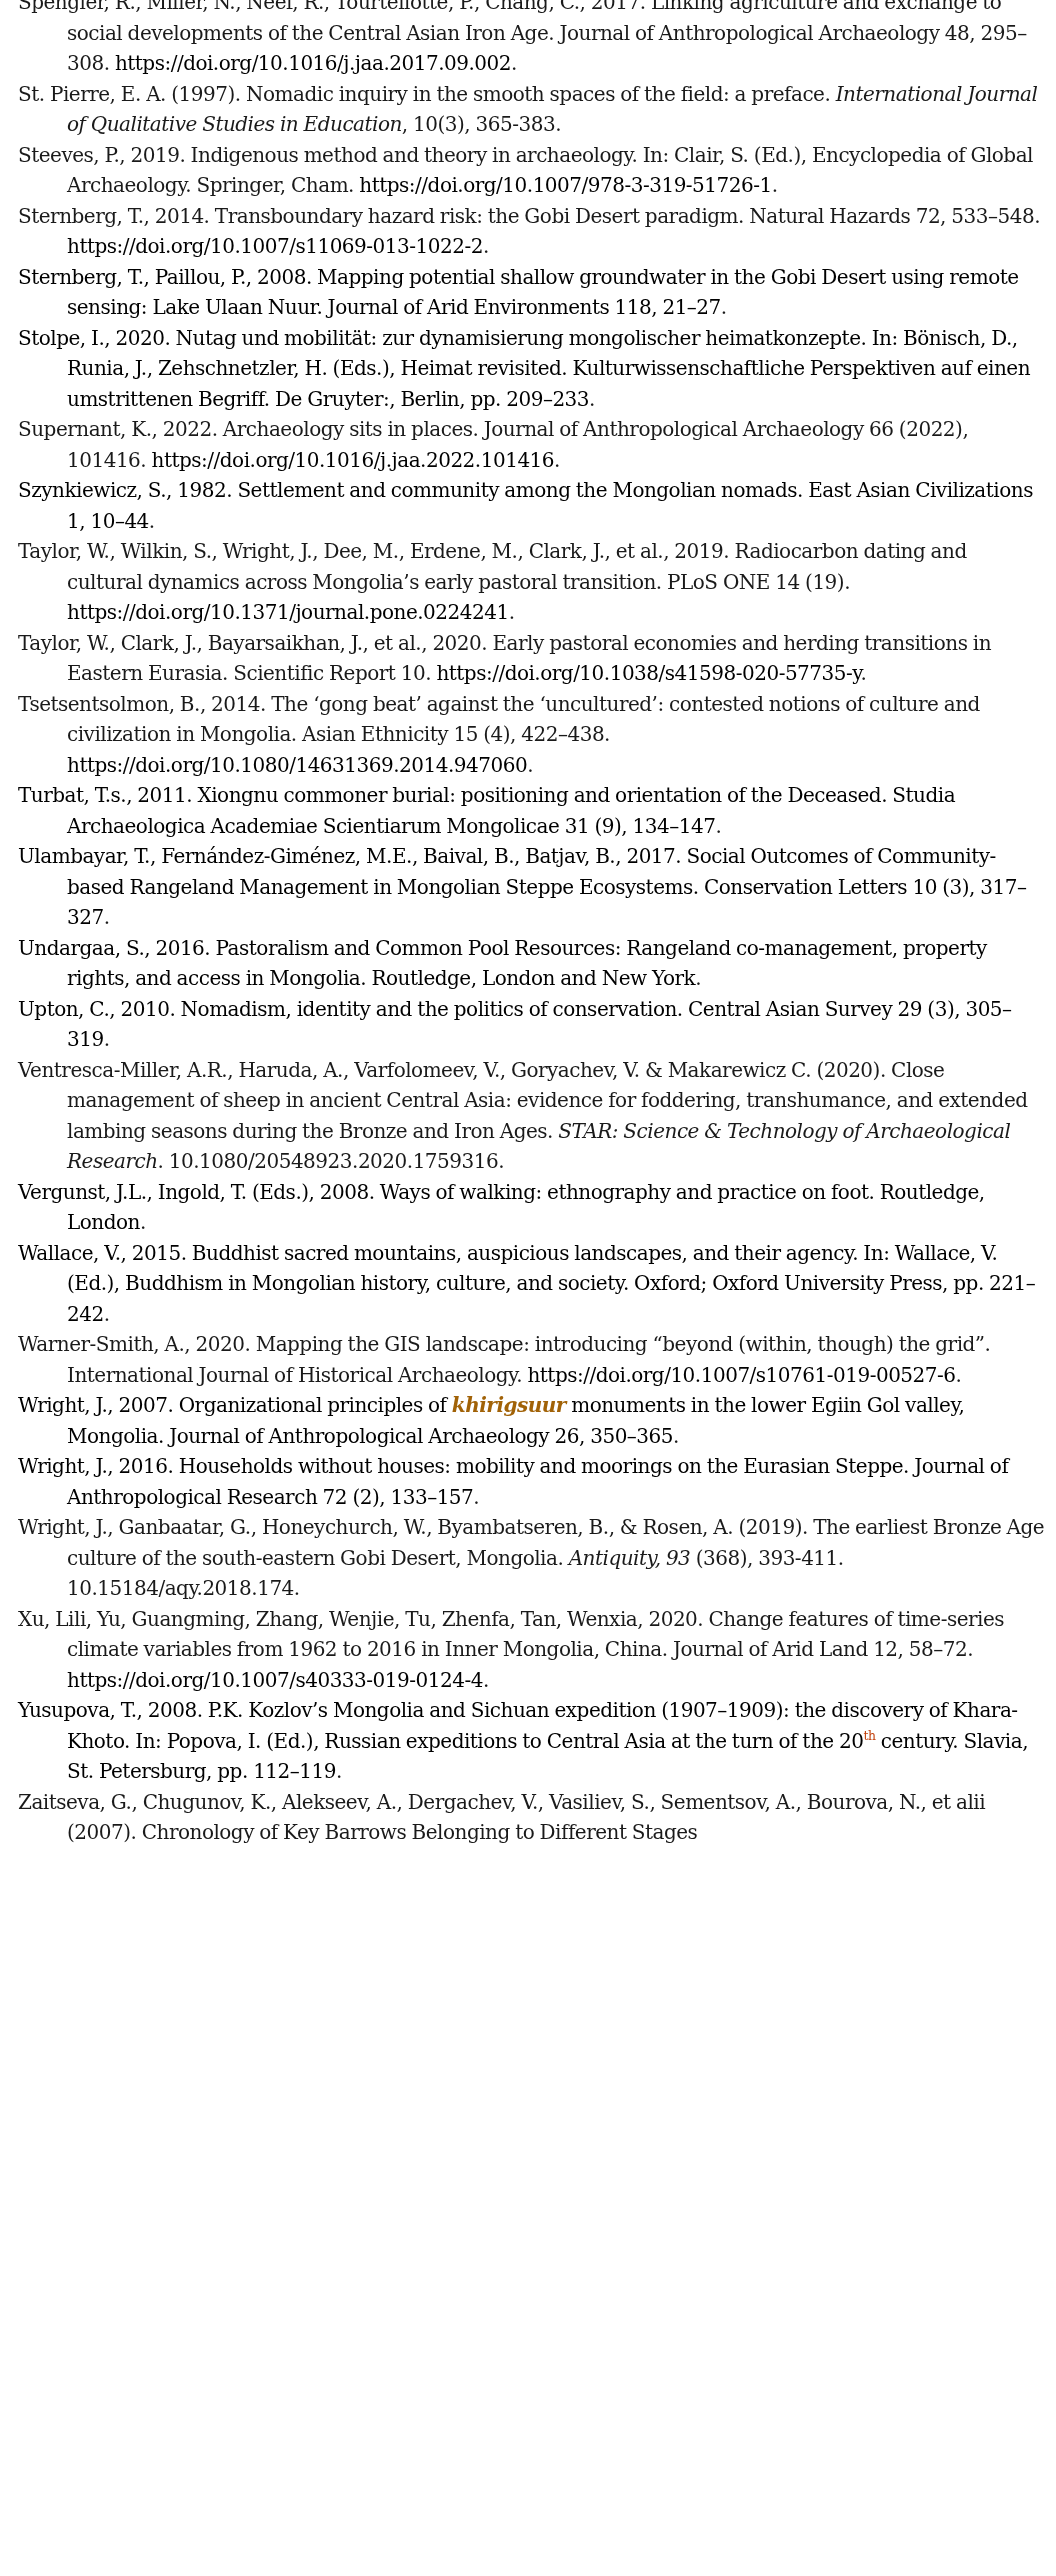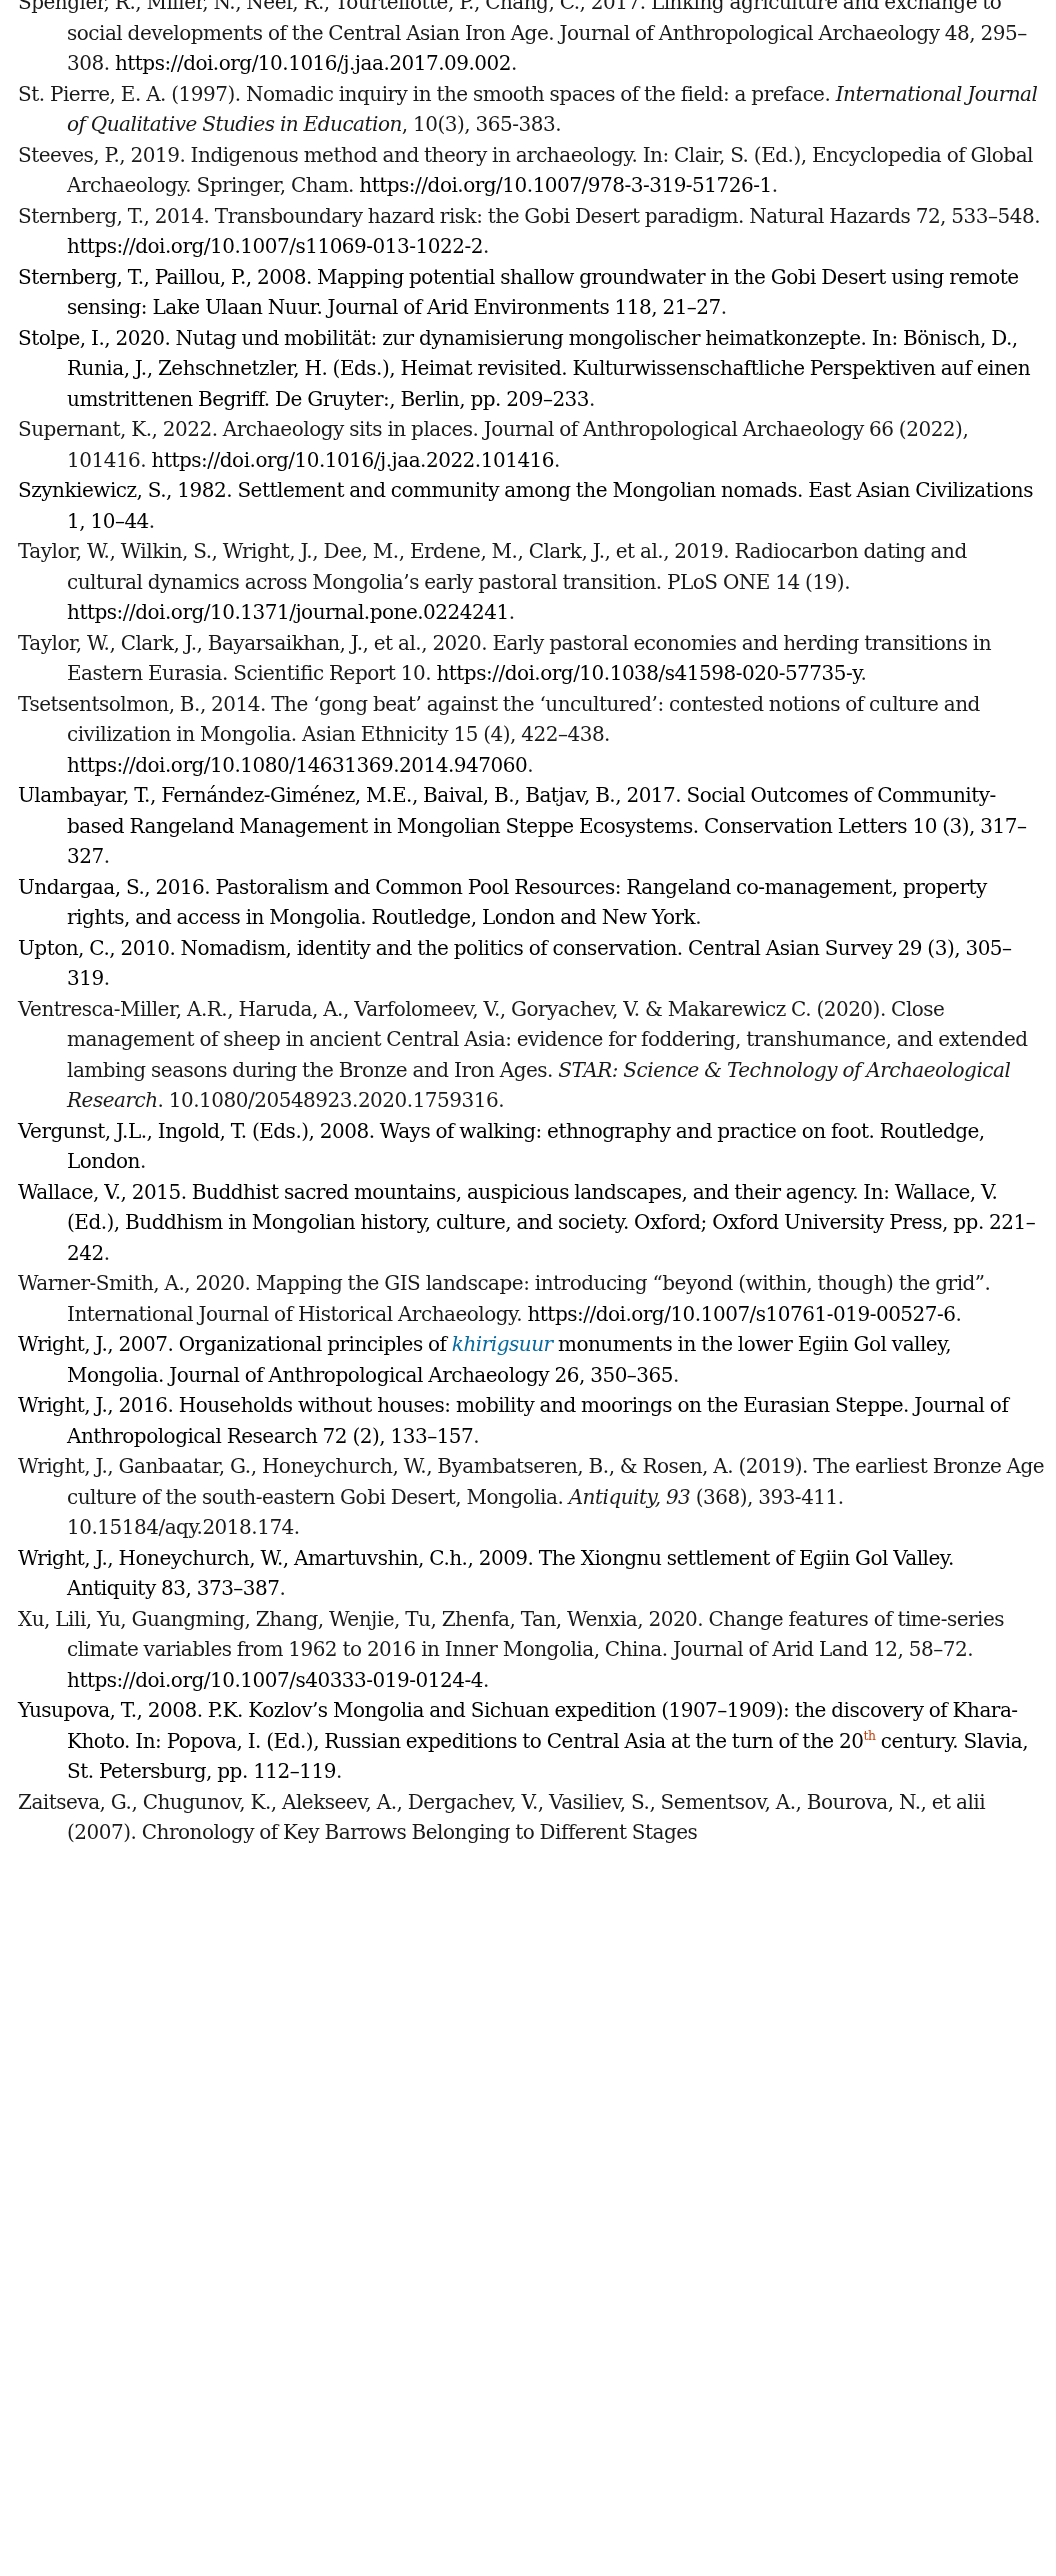--- a/index.html
+++ b/index.html
@@ -29,46 +29,46 @@
       word-spacing: -0.5px;
     }
     .ref {
       padding-left: 67px;
       text-indent: -49px;
       margin: 0;
       padding-right: 9.8px;
     }
     .seg-link { color: #000000; text-decoration: none; cursor: pointer; }
     .seg-italic { font-style: italic; }
-    .seg-link-italic { color: #0369a1; font-style: italic; cursor: pointer; }
+    .seg-link-italic { color: #a16207; font-style: italic; cursor: pointer; font-weight: bold; }
     .seg-link-sup { color: #c2410c; font-size: 0.62em; vertical-align: super; line-height: 0; }
   </style>
 </head>
 <body>
 
 <ul id="refs">
     <li class="ref"><span class="seg-plain">Spengler, R., Miller, N., Neef, R., Tourtellotte, P., Chang, C., 2017. Linking agriculture and exchange to social developments of the Central Asian Iron Age. Journal of Anthropological Archaeology 48, 295–308. </span><a class="seg-link">https://doi.org/10.1016/j.jaa.2017.09.002</a><span class="seg-plain">.</span></li>
     <li class="ref"><span class="seg-plain">St. Pierre, E. A. (1997). Nomadic inquiry in the smooth spaces of the field: a preface. </span><span class="seg-italic">International Journal of Qualitative Studies in Education</span><span class="seg-plain">, 10(3), 365-383.</span></li>
     <li class="ref"><span class="seg-plain">Steeves, P., 2019. Indigenous method and theory in archaeology. In: Clair, S. (Ed.), Encyclopedia of Global Archaeology. Springer, Cham. </span><a class="seg-link">https://doi.org/10.1007/978-3-319-51726-1</a><span class="seg-plain">.</span></li>
     <li class="ref"><span class="seg-plain">Sternberg, T., 2014. Transboundary hazard risk: the Gobi Desert paradigm. Natural Hazards 72, 533–548. </span><a class="seg-link">https://doi.org/10.1007/s11069-013-1022-2</a><span class="seg-plain">.</span></li>
     <li class="ref"><a class="seg-link">Sternberg, T., Paillou, P., 2008. Mapping potential shallow groundwater in the Gobi Desert using remote sensing: Lake Ulaan Nuur. Journal of Arid Environments 118, 21–27</a><span class="seg-plain">.</span></li>
     <li class="ref"><a class="seg-link">Stolpe, I., 2020. Nutag und mobilität: zur dynamisierung mongolischer heimatkonzepte. In: Bönisch, D., Runia, J., Zehschnetzler, H. (Eds.), Heimat revisited. Kulturwissenschaftliche Perspektiven auf einen umstrittenen Begriff. De Gruyter:, Berlin, pp. 209–233</a><span class="seg-plain">.</span></li>
     <li class="ref"><span class="seg-plain">Supernant, K., 2022. Archaeology sits in places. Journal of Anthropological Archaeology 66 (2022), 101416. </span><a class="seg-link">https://doi.org/10.1016/j.jaa.2022.101416</a><span class="seg-plain">.</span></li>
     <li class="ref"><a class="seg-link">Szynkiewicz, S., 1982. Settlement and community among the Mongolian nomads. East Asian Civilizations 1, 10–44</a><span class="seg-plain">.</span></li>
     <li class="ref"><span class="seg-plain">Taylor, W., Wilkin, S., Wright, J., Dee, M., Erdene, M., Clark, J., et al., 2019. Radiocarbon dating and cultural dynamics across Mongolia’s early pastoral transition. PLoS ONE 14 (19). </span><a class="seg-link">https://doi.org/10.1371/journal.pone.0224241</a><span class="seg-plain">.</span></li>
     <li class="ref"><span class="seg-plain">Taylor, W., Clark, J., Bayarsaikhan, J., et al., 2020. Early pastoral economies and herding transitions in Eastern Eurasia. Scientific Report 10. </span><a class="seg-link">https://doi.org/10.1038/s41598-020-57735-y</a><span class="seg-plain">.</span></li>
     <li class="ref"><span class="seg-plain">Tsetsentsolmon, B., 2014. The ‘gong beat’ against the ‘uncultured’: contested notions of culture and civilization in Mongolia. Asian Ethnicity 15 (4), 422–438. </span><a class="seg-link">https://doi.org/10.1080/14631369.2014.947060</a><span class="seg-plain">.</span></li>
+    <li class="ref"><a class="seg-link">Turbat, T.s., 2011. Xiongnu commoner burial: positioning and orientation of the Deceased. Studia Archaeologica Academiae Scientiarum Mongolicae 31 (9), 134–147</a><span class="seg-plain">.</span></li>
     <li class="ref"><a class="seg-link">Ulambayar, T., Fernández-Giménez, M.E., Baival, B., Batjav, B., 2017. Social Outcomes of Community-based Rangeland Management in Mongolian Steppe Ecosystems. Conservation Letters 10 (3), 317–327</a><span class="seg-plain">.</span></li>
     <li class="ref"><a class="seg-link">Undargaa, S., 2016. Pastoralism and Common Pool Resources: Rangeland co-management, property rights, and access in Mongolia. Routledge, London and New York</a><span class="seg-plain">.</span></li>
     <li class="ref"><a class="seg-link">Upton, C., 2010. Nomadism, identity and the politics of conservation. Central Asian Survey 29 (3), 305–319</a><span class="seg-plain">.</span></li>
     <li class="ref"><span class="seg-plain">Ventresca-Miller, A.R., Haruda, A., Varfolomeev, V., Goryachev, V. &amp; Makarewicz C. (2020). Close management of sheep in ancient Central Asia: evidence for foddering, transhumance, and extended lambing seasons during the Bronze and Iron Ages. </span><span class="seg-italic">STAR: Science &amp; Technology of Archaeological Research</span><span class="seg-plain">. 10.1080/20548923.2020.1759316.</span></li>
     <li class="ref"><a class="seg-link">Vergunst, J.L., Ingold, T. (Eds.), 2008. Ways of walking: ethnography and practice on foot. Routledge, London</a><span class="seg-plain">.</span></li>
     <li class="ref"><a class="seg-link">Wallace, V., 2015. Buddhist sacred mountains, auspicious landscapes, and their agency. In: Wallace, V. (Ed.), Buddhism in Mongolian history, culture, and society. Oxford; Oxford University Press, pp. 221–242</a><span class="seg-plain">.</span></li>
     <li class="ref"><span class="seg-plain">Warner-Smith, A., 2020. Mapping the GIS landscape: introducing “beyond (within, though) the grid”. International Journal of Historical Archaeology. </span><a class="seg-link">https://doi.org/10.1007/s10761-019-00527-6</a><span class="seg-plain">.</span></li>
     <li class="ref"><a class="seg-link">Wright, J., 2007. Organizational principles of </a><a class="seg-link-italic">khirigsuur</a><a class="seg-link"> monuments in the lower Egiin Gol valley, Mongolia. Journal of Anthropological Archaeology 26, 350–365</a><span class="seg-plain">.</span></li>
     <li class="ref"><a class="seg-link">Wright, J., 2016. Households without houses: mobility and moorings on the Eurasian Steppe. Journal of Anthropological Research 72 (2), 133–157</a><span class="seg-plain">.</span></li>
     <li class="ref"><span class="seg-plain">Wright, J., Ganbaatar, G., Honeychurch, W., Byambatseren, B., &amp; Rosen, A. (2019). The earliest Bronze Age culture of the south-eastern Gobi Desert, Mongolia. </span><span class="seg-italic">Antiquity, 93</span><span class="seg-plain"> (368), 393-411. 10.15184/aqy.2018.174.</span></li>
-    <li class="ref"><a class="seg-link">Wright, J., Honeychurch, W., Amartuvshin, C.h., 2009. The Xiongnu settlement of Egiin Gol Valley. Antiquity 83, 373–387</a><span class="seg-plain">.</span></li>
     <li class="ref"><span class="seg-plain">Xu, Lili, Yu, Guangming, Zhang, Wenjie, Tu, Zhenfa, Tan, Wenxia, 2020. Change features of time-series climate variables from 1962 to 2016 in Inner Mongolia, China. Journal of Arid Land 12, 58–72. </span><a class="seg-link">https://doi.org/10.1007/s40333-019-0124-4</a><span class="seg-plain">.</span></li>
     <li class="ref"><a class="seg-link">Yusupova, T., 2008. P.K. Kozlov’s Mongolia and Sichuan expedition (1907–1909): the discovery of Khara-Khoto. In: Popova, I. (Ed.), Russian expeditions to Central Asia at the turn of the 20</a><a class="seg-link-sup">th</a><a class="seg-link"> century. Slavia, St. Petersburg, pp. 112–119</a><span class="seg-plain">.</span></li>
     <li class="ref"><span class="seg-plain">Zaitseva, G., Chugunov, K., Alekseev, A., Dergachev, V., Vasiliev, S., Sementsov, A., Bourova, N., et alii (2007). Chronology of Key Barrows Belonging to Different Stages</span></li>
   </ul>
 
 
 </body></html>

